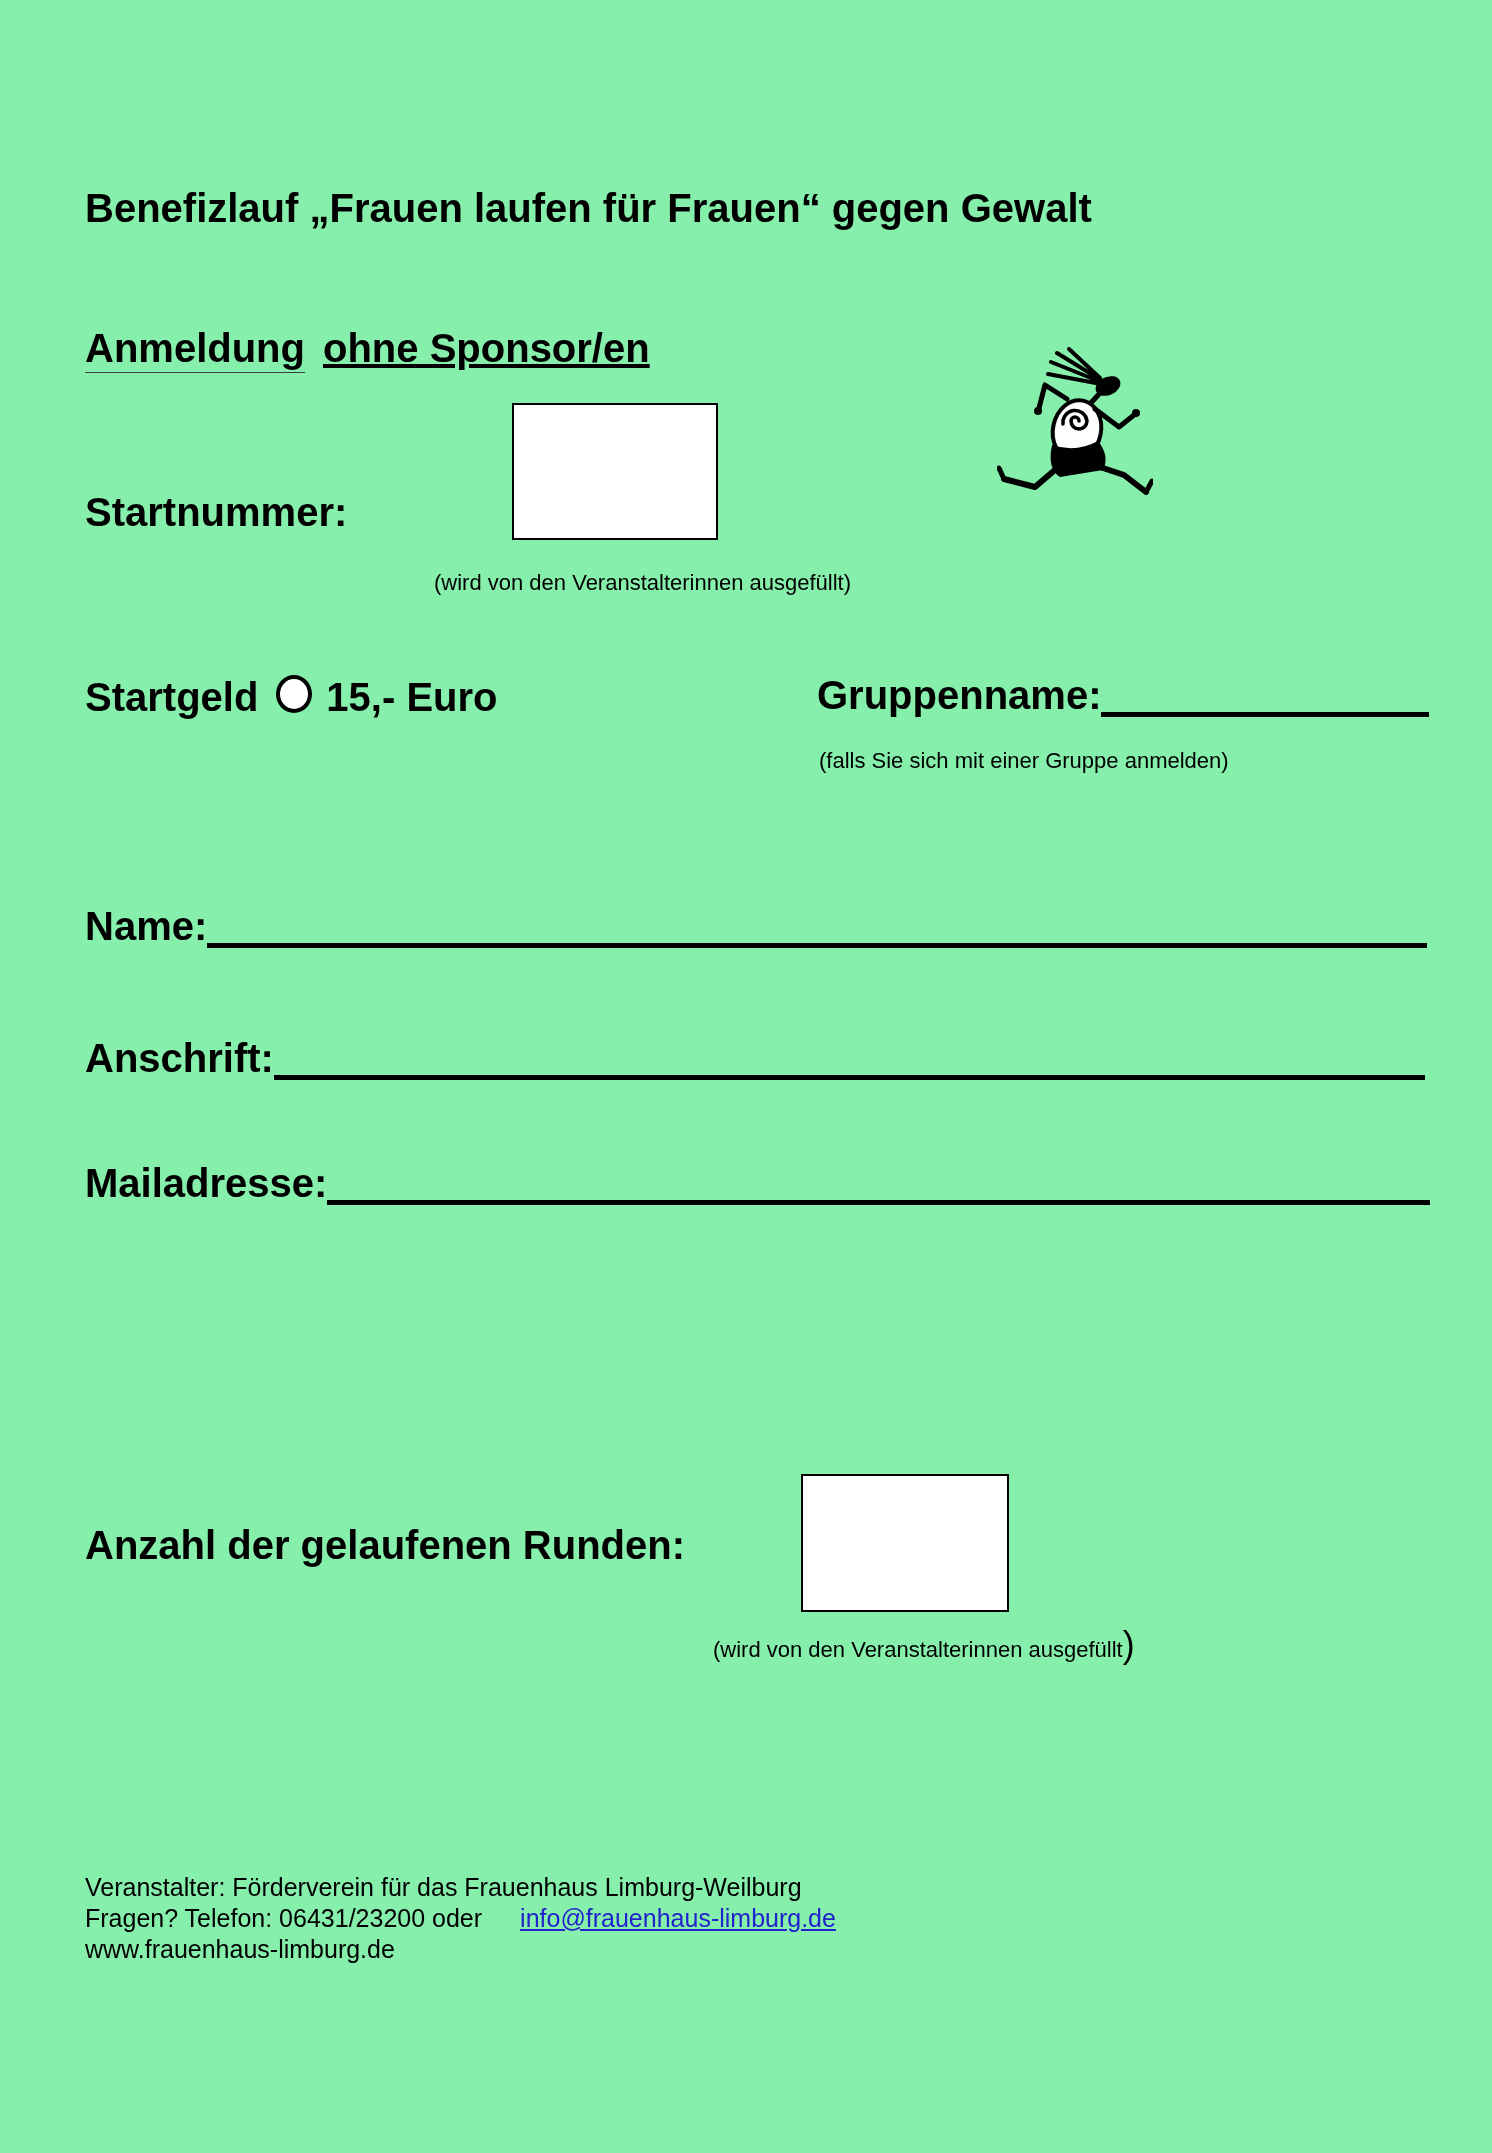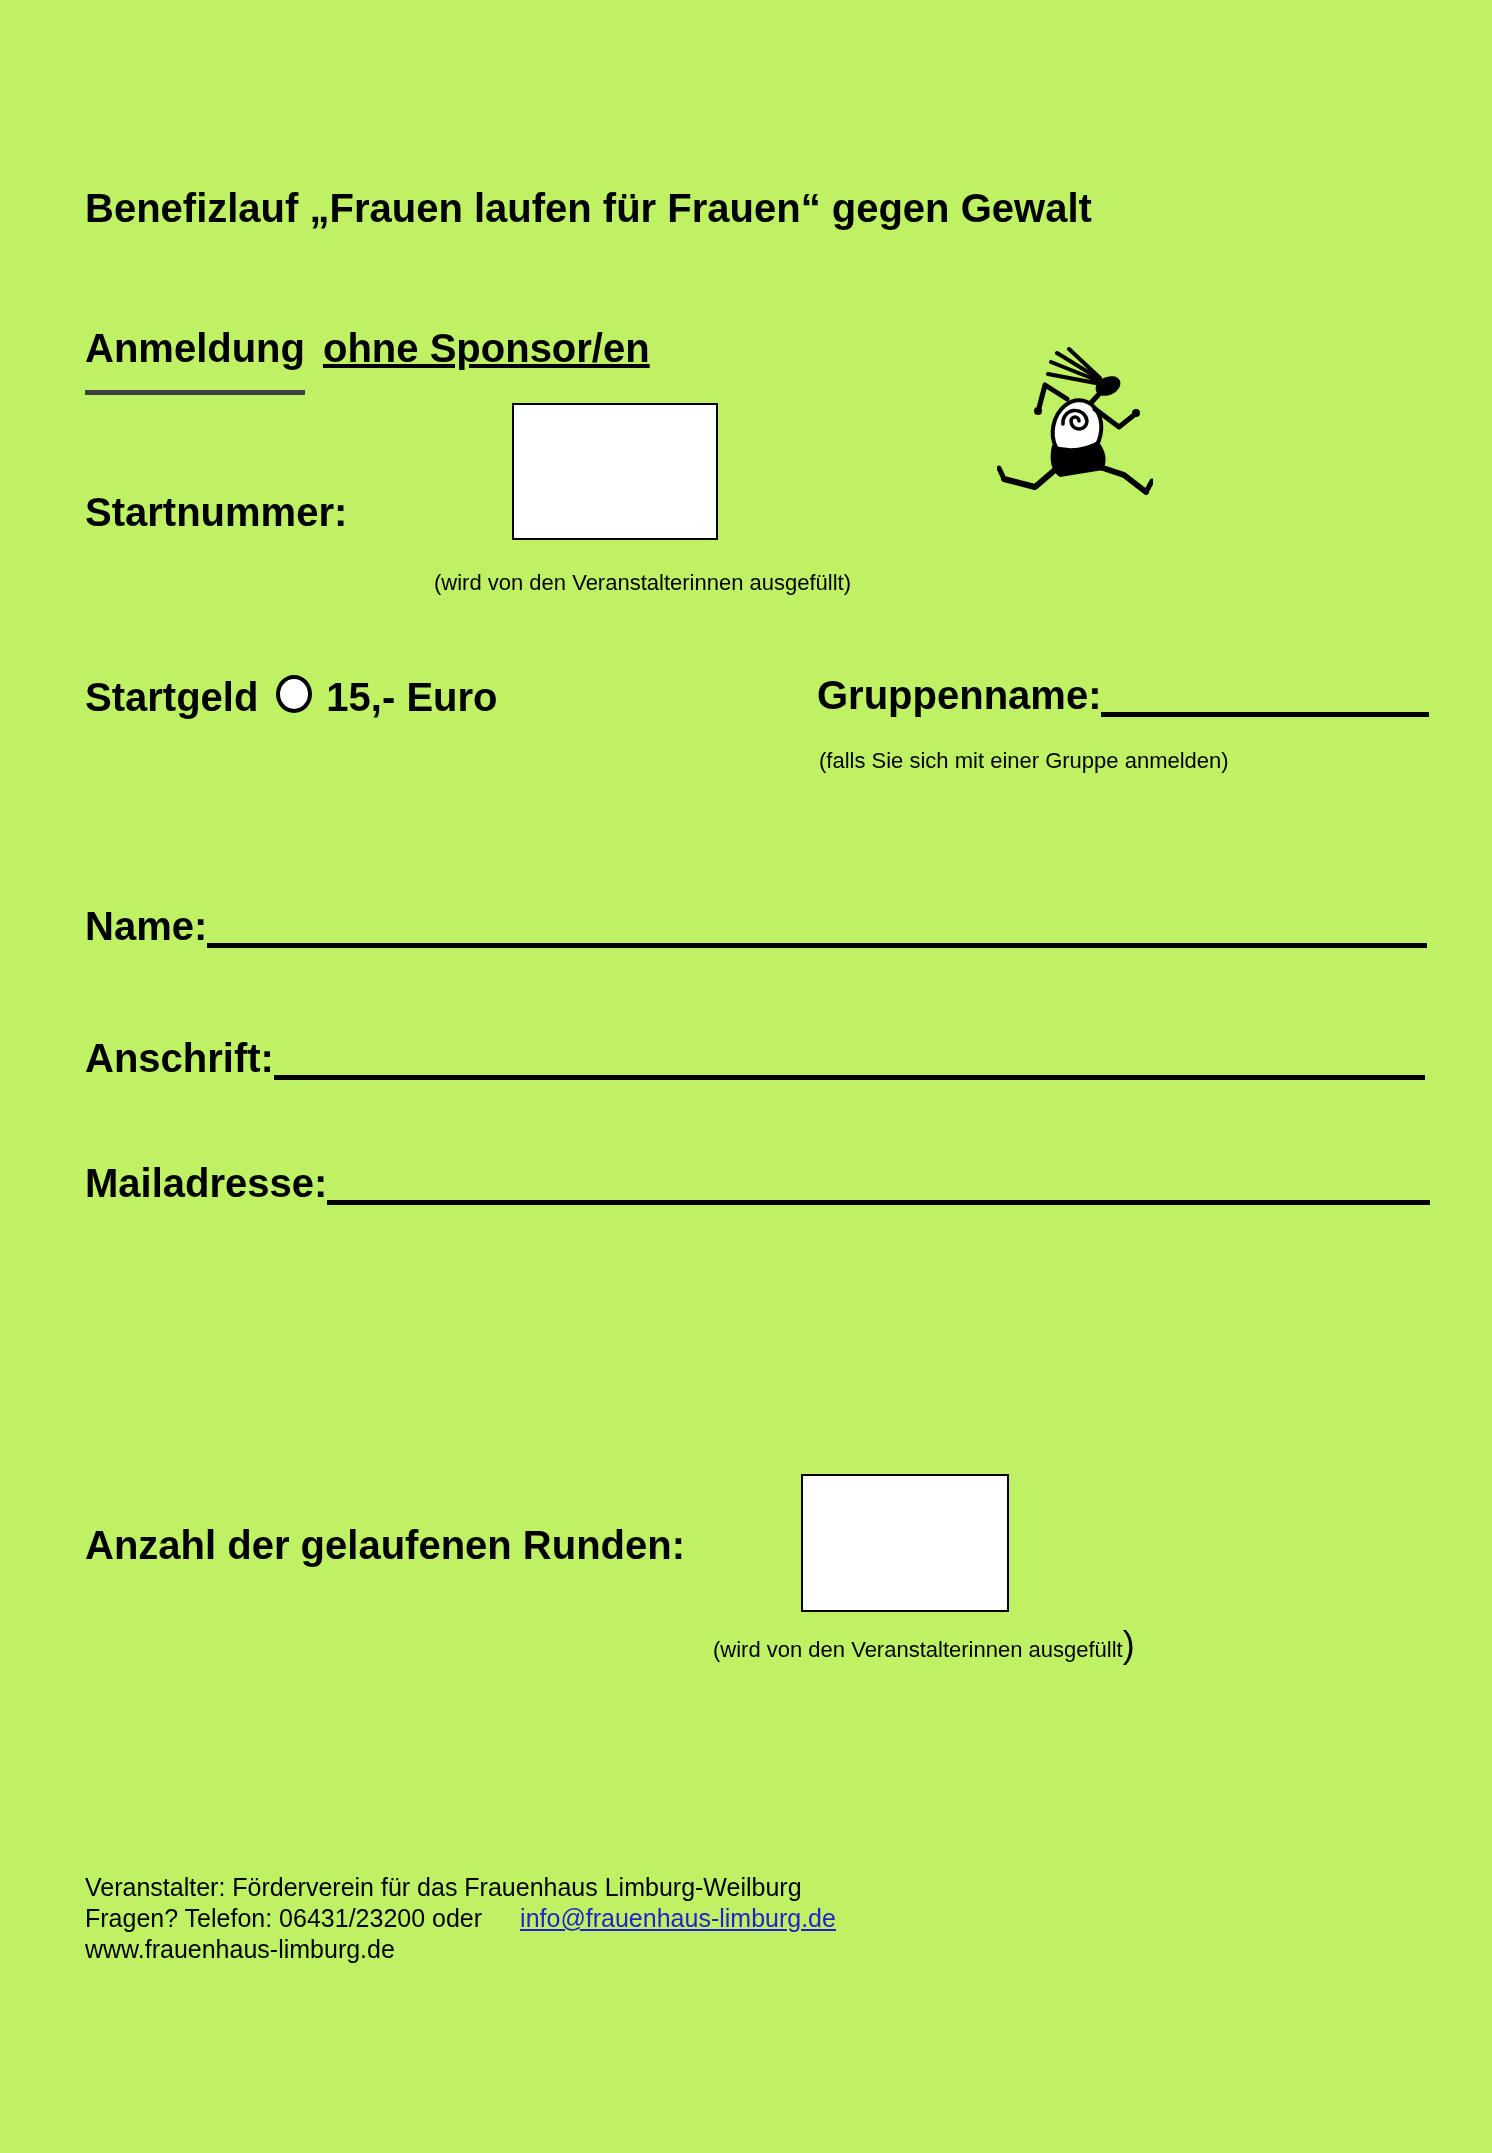--- a/index.html
+++ b/index.html
@@ -1,29 +1,29 @@
 <!DOCTYPE html>
 <html lang="de"><head>
 <meta charset="utf-8">
 <title>Benefizlauf Anmeldung</title>
 <style>
   html,body{margin:0;padding:0;background:#ffffff;}
   .page{
     position:relative;
     width:1492px;height:2153px;
-    background:#bef264;
+    background:#86efac;
     font-family:"Liberation Sans","DejaVu Sans",sans-serif;
     color:#000;
     overflow:hidden;
   }
   .abs{position:absolute;}
   .h1{font-size:40px;font-weight:bold;line-height:1.1;white-space:nowrap;}
   .label{font-size:40px;font-weight:bold;line-height:40px;white-space:nowrap;}
   .caption{font-size:22px;font-weight:normal;line-height:26px;white-space:nowrap;}
-  .underlined{border-bottom:5px solid #404040;padding-bottom:20px;display:inline-block;}
+  .underlined{border-bottom:1px solid #404040;padding-bottom:2px;display:inline-block;}
   .heading-rest{margin-left:18px;text-decoration:underline;}
   .fillbox{border:2px solid #000;background:#fff;}
   .field-row{display:flex;align-items:stretch;height:42px;}
   .field-row .label{flex:0 0 auto;}
   .blank-line{flex:1 1 auto;border-bottom:5px solid #000;}
   .radio-circle{
     display:inline-block;width:28px;height:30px;
     border:4px solid #000;border-radius:50%;
     margin:0 14px 0 18px;vertical-align:-2px;background:#fff;
   }

